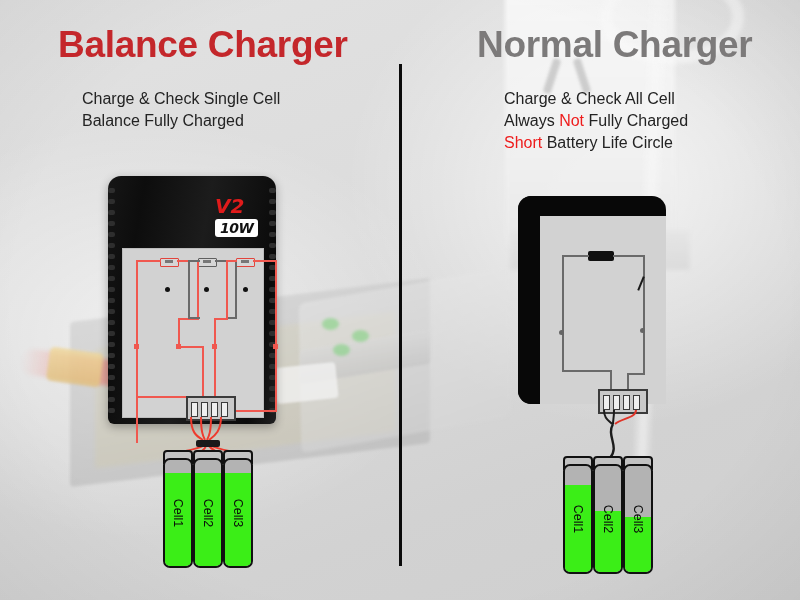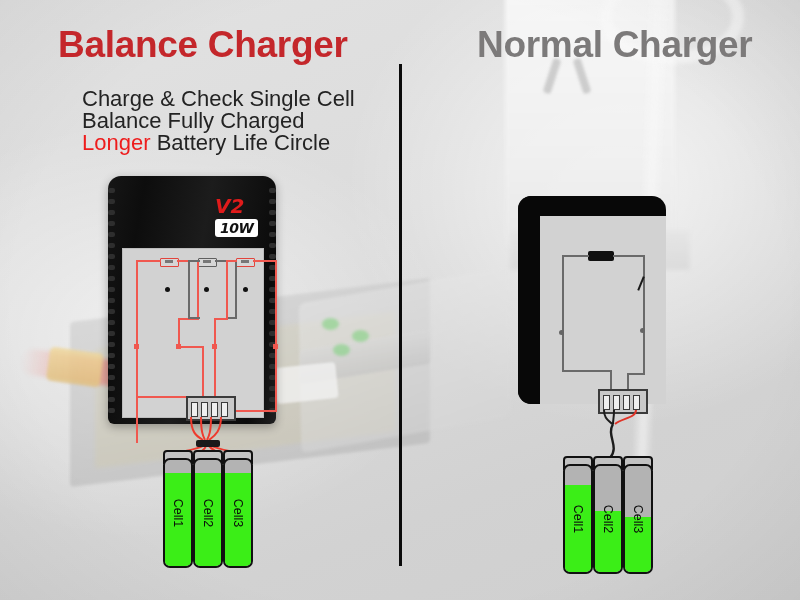--- a/index.html
+++ b/index.html
@@ -103,21 +103,21 @@
   }
 
   
   #divider{position:absolute;left:399px;top:64px;width:3px;height:502px;background:#0b0b0b;}
 
   
   .title{position:absolute;font-size:37px;font-weight:bold;letter-spacing:-.3px;white-space:nowrap;}
   #title-left{left:58px;top:24px;color:#c4272b;}
   #title-right{left:477px;top:24px;color:#7c7a7a;}
 
-  .bullets{position:absolute;font-size:22px;line-height:22px;color:#232323;white-space:nowrap;}
+  .bullets{position:absolute;font-size:16px;line-height:22px;color:#232323;white-space:nowrap;}
   #bullets-left{left:82px;top:88px;}
   #bullets-right{left:504px;top:88px;}
   .hl{color:#ee1c1c;}
 
   
   .charger{position:absolute;}
 
   
   #left-shell{
     left:108px;top:176px;width:168px;height:248px;
@@ -229,21 +229,25 @@
   <div class="bg-layer" id="bg-vig"></div>
 
   <div id="divider"></div>
 
   <div class="title" id="title-right">Normal Charger</div>
   <div class="title" id="title-left">Balance Charger</div>
 
   <div class="bullets" id="bullets-left">
       <div><span>Charge &amp; Check Single Cell</span></div>
       <div><span>Balance Fully Charged</span></div>
-      <div><span class="hl">Longer</span><span> Battery Life Circle</span></div>
+    </div>
+  <div class="bullets" id="bullets-right">
+      <div><span>Charge &amp; Check All Cell</span></div>
+      <div><span>Always </span><span class="hl">Not</span><span> Fully Charged</span></div>
+      <div><span class="hl">Short</span><span> Battery Life Circle</span></div>
     </div>
 
   <div class="charger" id="left-shell"></div>
   <div id="left-ridges-l">
       <i class="ridge" style="top: 0px; left: 1px;"></i>
       <i class="ridge" style="top: 11px; left: 1px;"></i>
       <i class="ridge" style="top: 22px; left: 1px;"></i>
       <i class="ridge" style="top: 33px; left: 1px;"></i>
       <i class="ridge" style="top: 44px; left: 1px;"></i>
       <i class="ridge" style="top: 55px; left: 1px;"></i>

